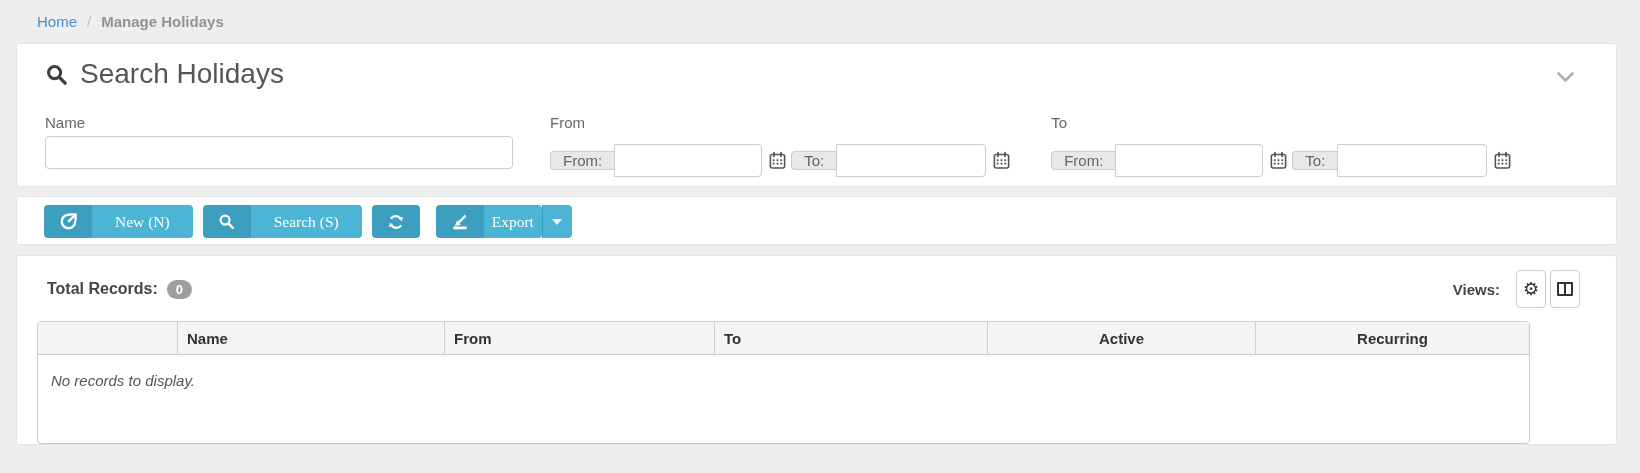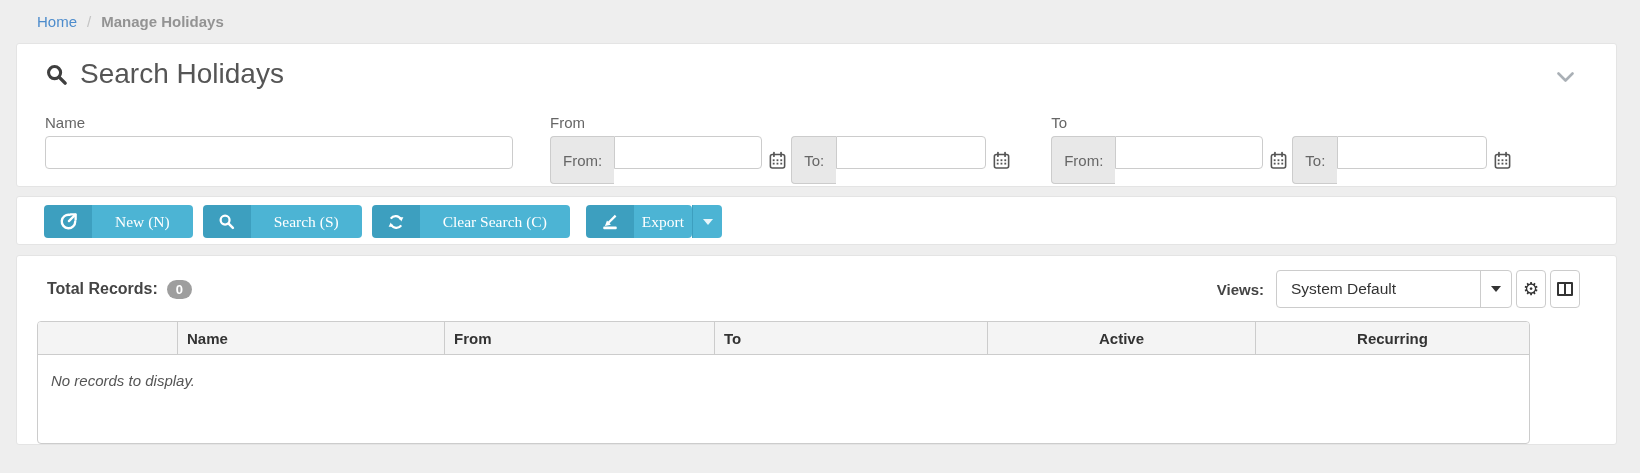--- a/index.html
+++ b/index.html
@@ -26,21 +26,21 @@
   .search-title { display:flex; align-items:center; gap:12px; font-size:28px; font-weight:300; color:#555; }
   .collapse-btn { position:absolute; right:42px; top:28px; cursor:pointer; line-height:0; }
 
   .form-row { display:flex; margin-top:24px; align-items:flex-start; }
   .field-label { display:block; font-size:15px; color:#666; margin-bottom:5px; }
   .name-col { width:468px; }
   .text-input { width:100%; height:33px; border:1px solid #ccc; border-radius:4px; padding:0 10px; font-size:15px; color:#333; outline:none; }
   .date-col { margin-left:37px; }
   .date-col-to { margin-left:36px; }
   .range-row { display:flex; align-items:center; }
-  .input-group { display:flex; height:48px; }
+  .input-group { display:flex; height:48px;align-items:center; }
   .ig-addon { background:#e8e8e8; border:1px solid #ccc; border-right:0; border-radius:4px 0 0 4px; display:flex; align-items:center; padding:0 12px; font-size:15px; color:#666; }
   .ig-input { width:148px; height:33px; border:1px solid #ccc; border-radius:0 4px 4px 0; padding:0 8px; font-size:14px; outline:none; }
   .ig-input.second { width:150px; }
   .cal-btn { margin:0 4px 0 6px; line-height:0; cursor:pointer; background:none; border:none; padding:0; }
 
   
   .panel-toolbar { margin-top:9px; height:49px; padding:8px 0 0 27px; display:flex; gap:10px; }
   .btn { display:flex; height:33px; border:none; border-radius:4px; overflow:hidden; cursor:pointer; padding:0; background:none; font-family:Liberation Serif, serif; }
   .btn-iconseg { width:48px; background:#3d9fbf; display:flex; align-items:center; justify-content:center; flex:none; }
   .btn-label { background:#4cb4d4; color:#fff; font-size:15.5px; display:flex; align-items:center; padding:0 23px; white-space:nowrap; }
@@ -225,21 +225,20 @@
 
     <button class="btn">
       <span class="btn-iconseg">
         <svg width="18" height="18" viewBox="0 0 24 24" fill="none">
           <path d="M5 7.5A8 8 0 0 1 18.6 8.6" stroke="#fff" stroke-width="3"></path>
           <polygon points="16.2,5.8 21.8,5.8 19,11.2" fill="#fff"></polygon>
           <path d="M19 16.5A8 8 0 0 1 5.4 15.4" stroke="#fff" stroke-width="3"></path>
           <polygon points="2.2,18.2 7.8,18.2 5,12.8" fill="#fff"></polygon>
         </svg>
       </span>
-      <span class="btn-label">Clear Search (C)</span>
     </button>
 
     <button class="btn" style="margin-left:6px;">
       <span class="btn-iconseg">
         <svg width="18" height="18" viewBox="0 0 24 24" fill="none">
           <rect x="3" y="18" width="18" height="3.6" rx="1.2" fill="#fff"></rect>
           <path d="M10 13L19.5 3.5" stroke="#fff" stroke-width="3"></path>
           <polygon points="5.2,17.2 13.2,15.6 8,10" fill="#fff"></polygon>
         </svg>
       </span>
@@ -253,26 +252,20 @@
   </div>
 
   <div class="panel panel-results">
     <div class="results-top">
       <div class="total-wrap">
         <span>Total Records:</span>
         <span class="badge">0</span>
       </div>
       <div class="views-wrap">
         <span class="views-label">Views:</span>
-        <div class="select-box">
-          <span class="select-text">System Default</span>
-          <span class="select-caret">
-            <span class="caret-down-dark"></span>
-          </span>
-        </div>
         <button class="icon-btn">
           <span class="gear-glyph">⚙</span>
         </button>
         <button class="icon-btn">
           <span class="cols-glyph"></span>
         </button>
       </div>
     </div>
 
     <div class="grid">

